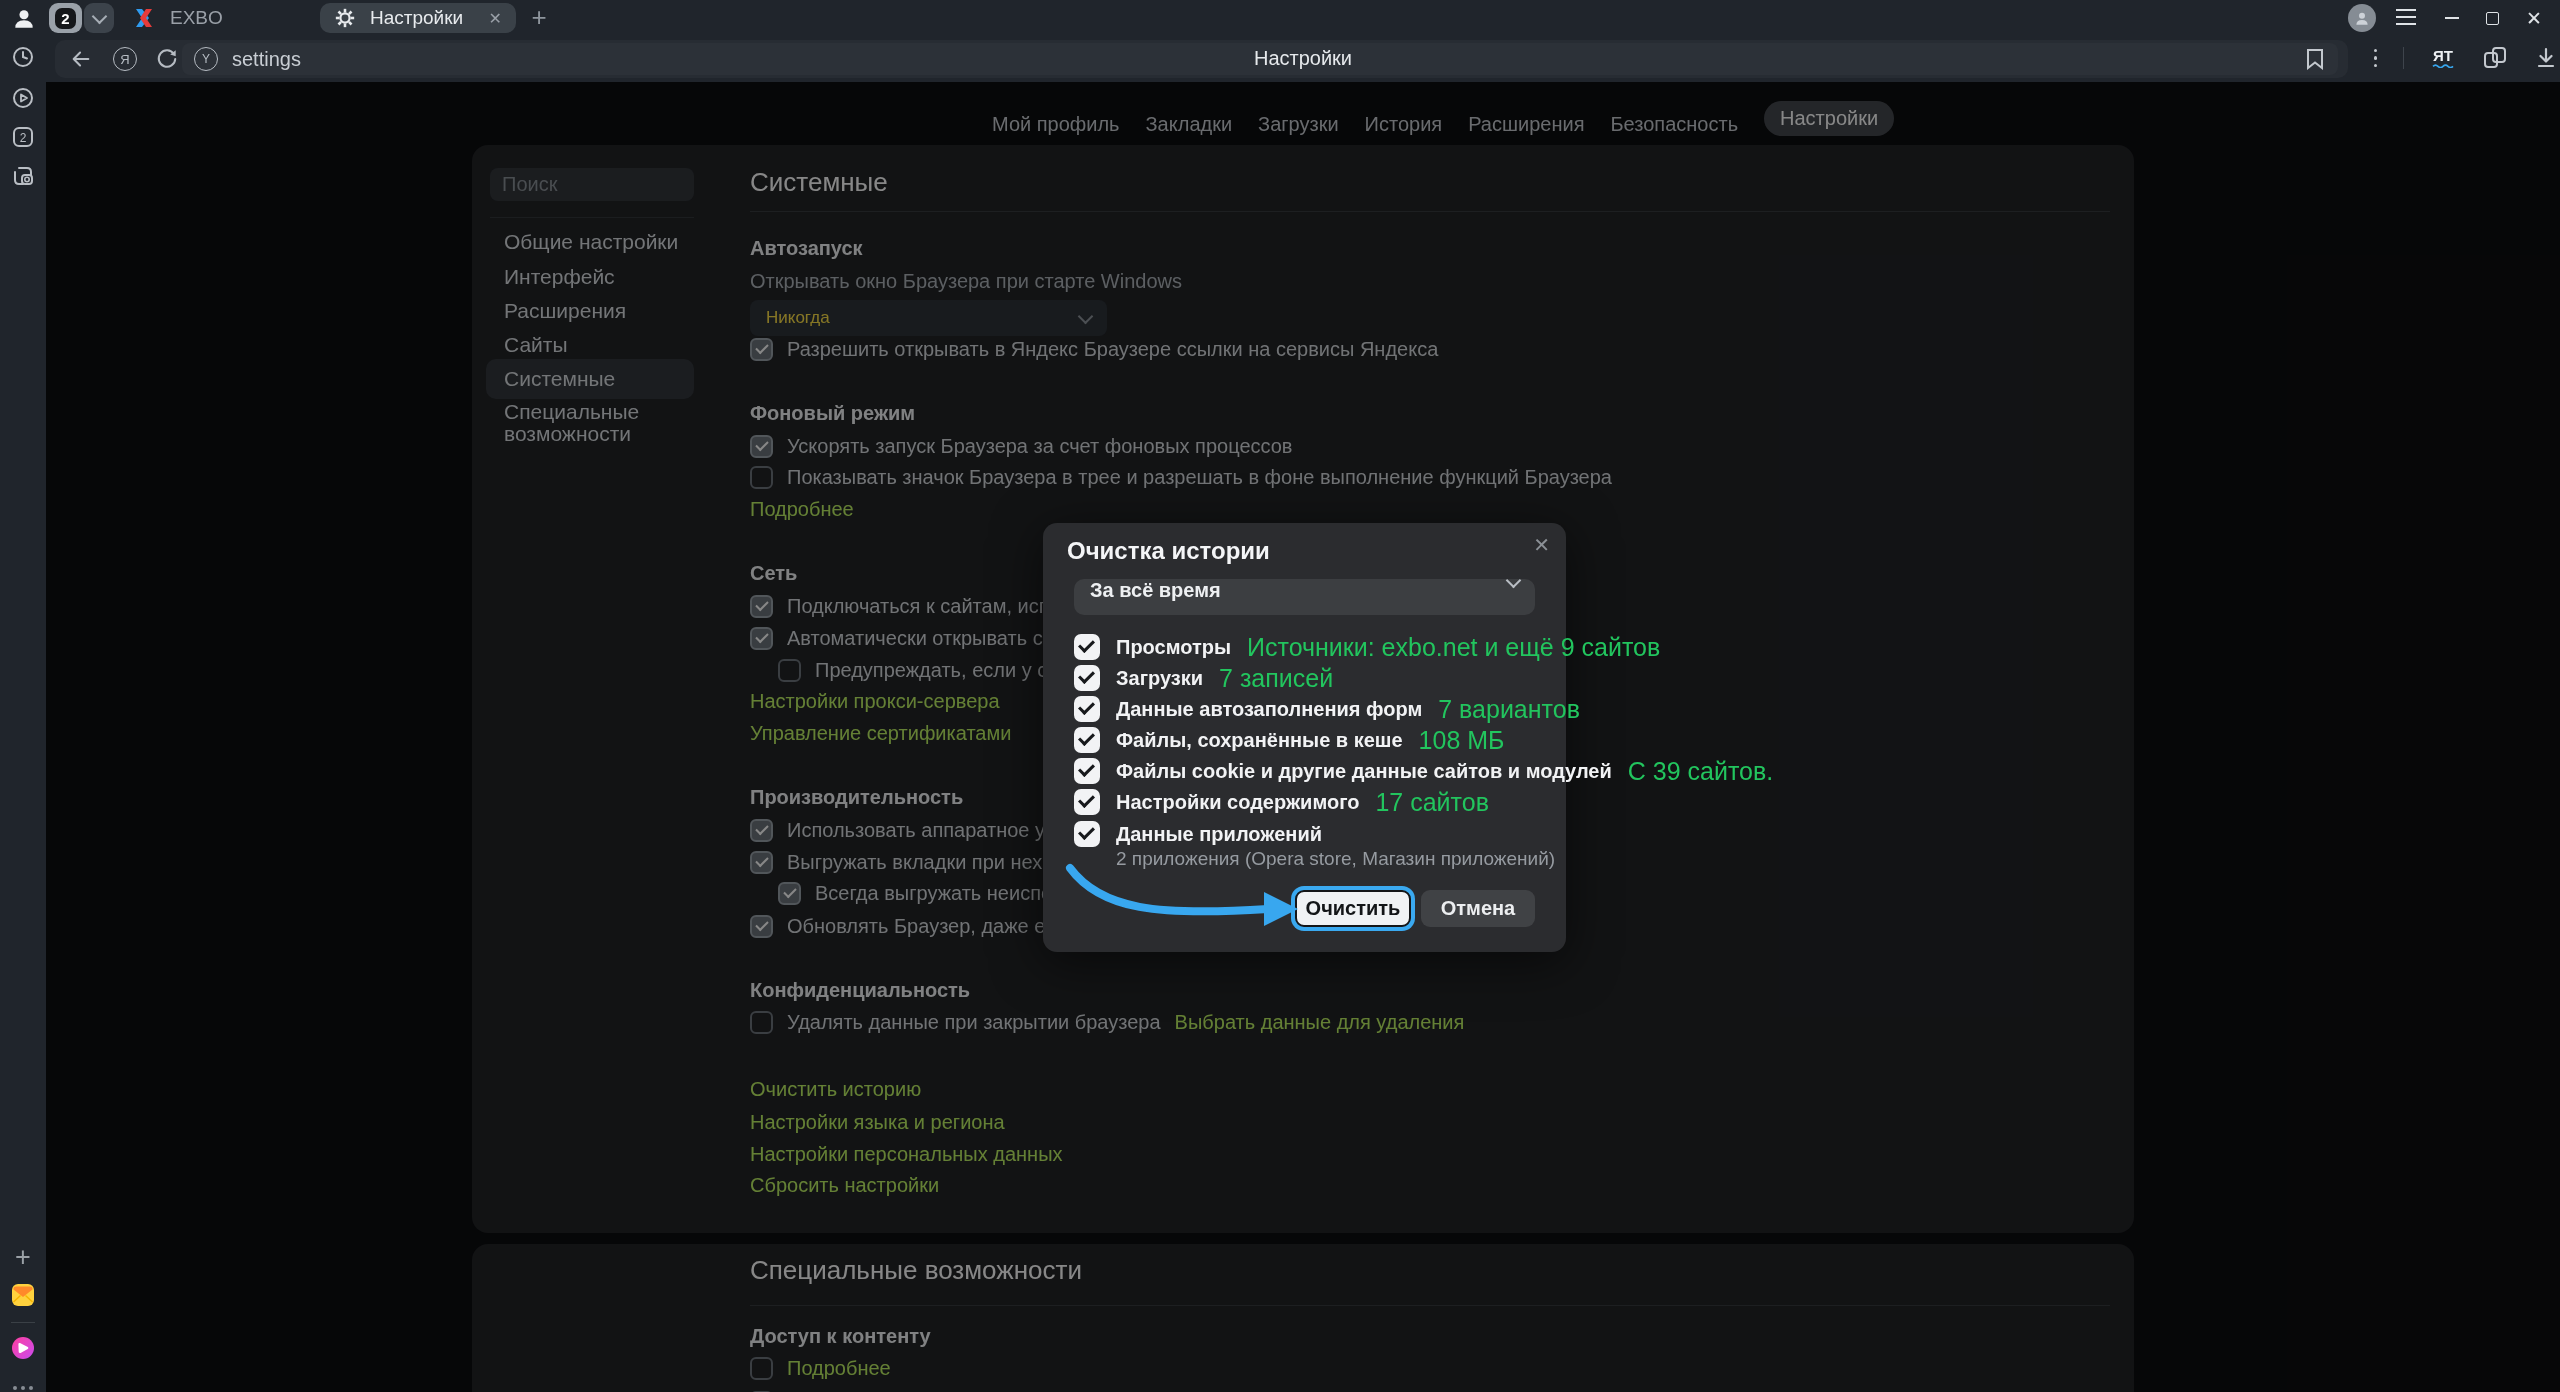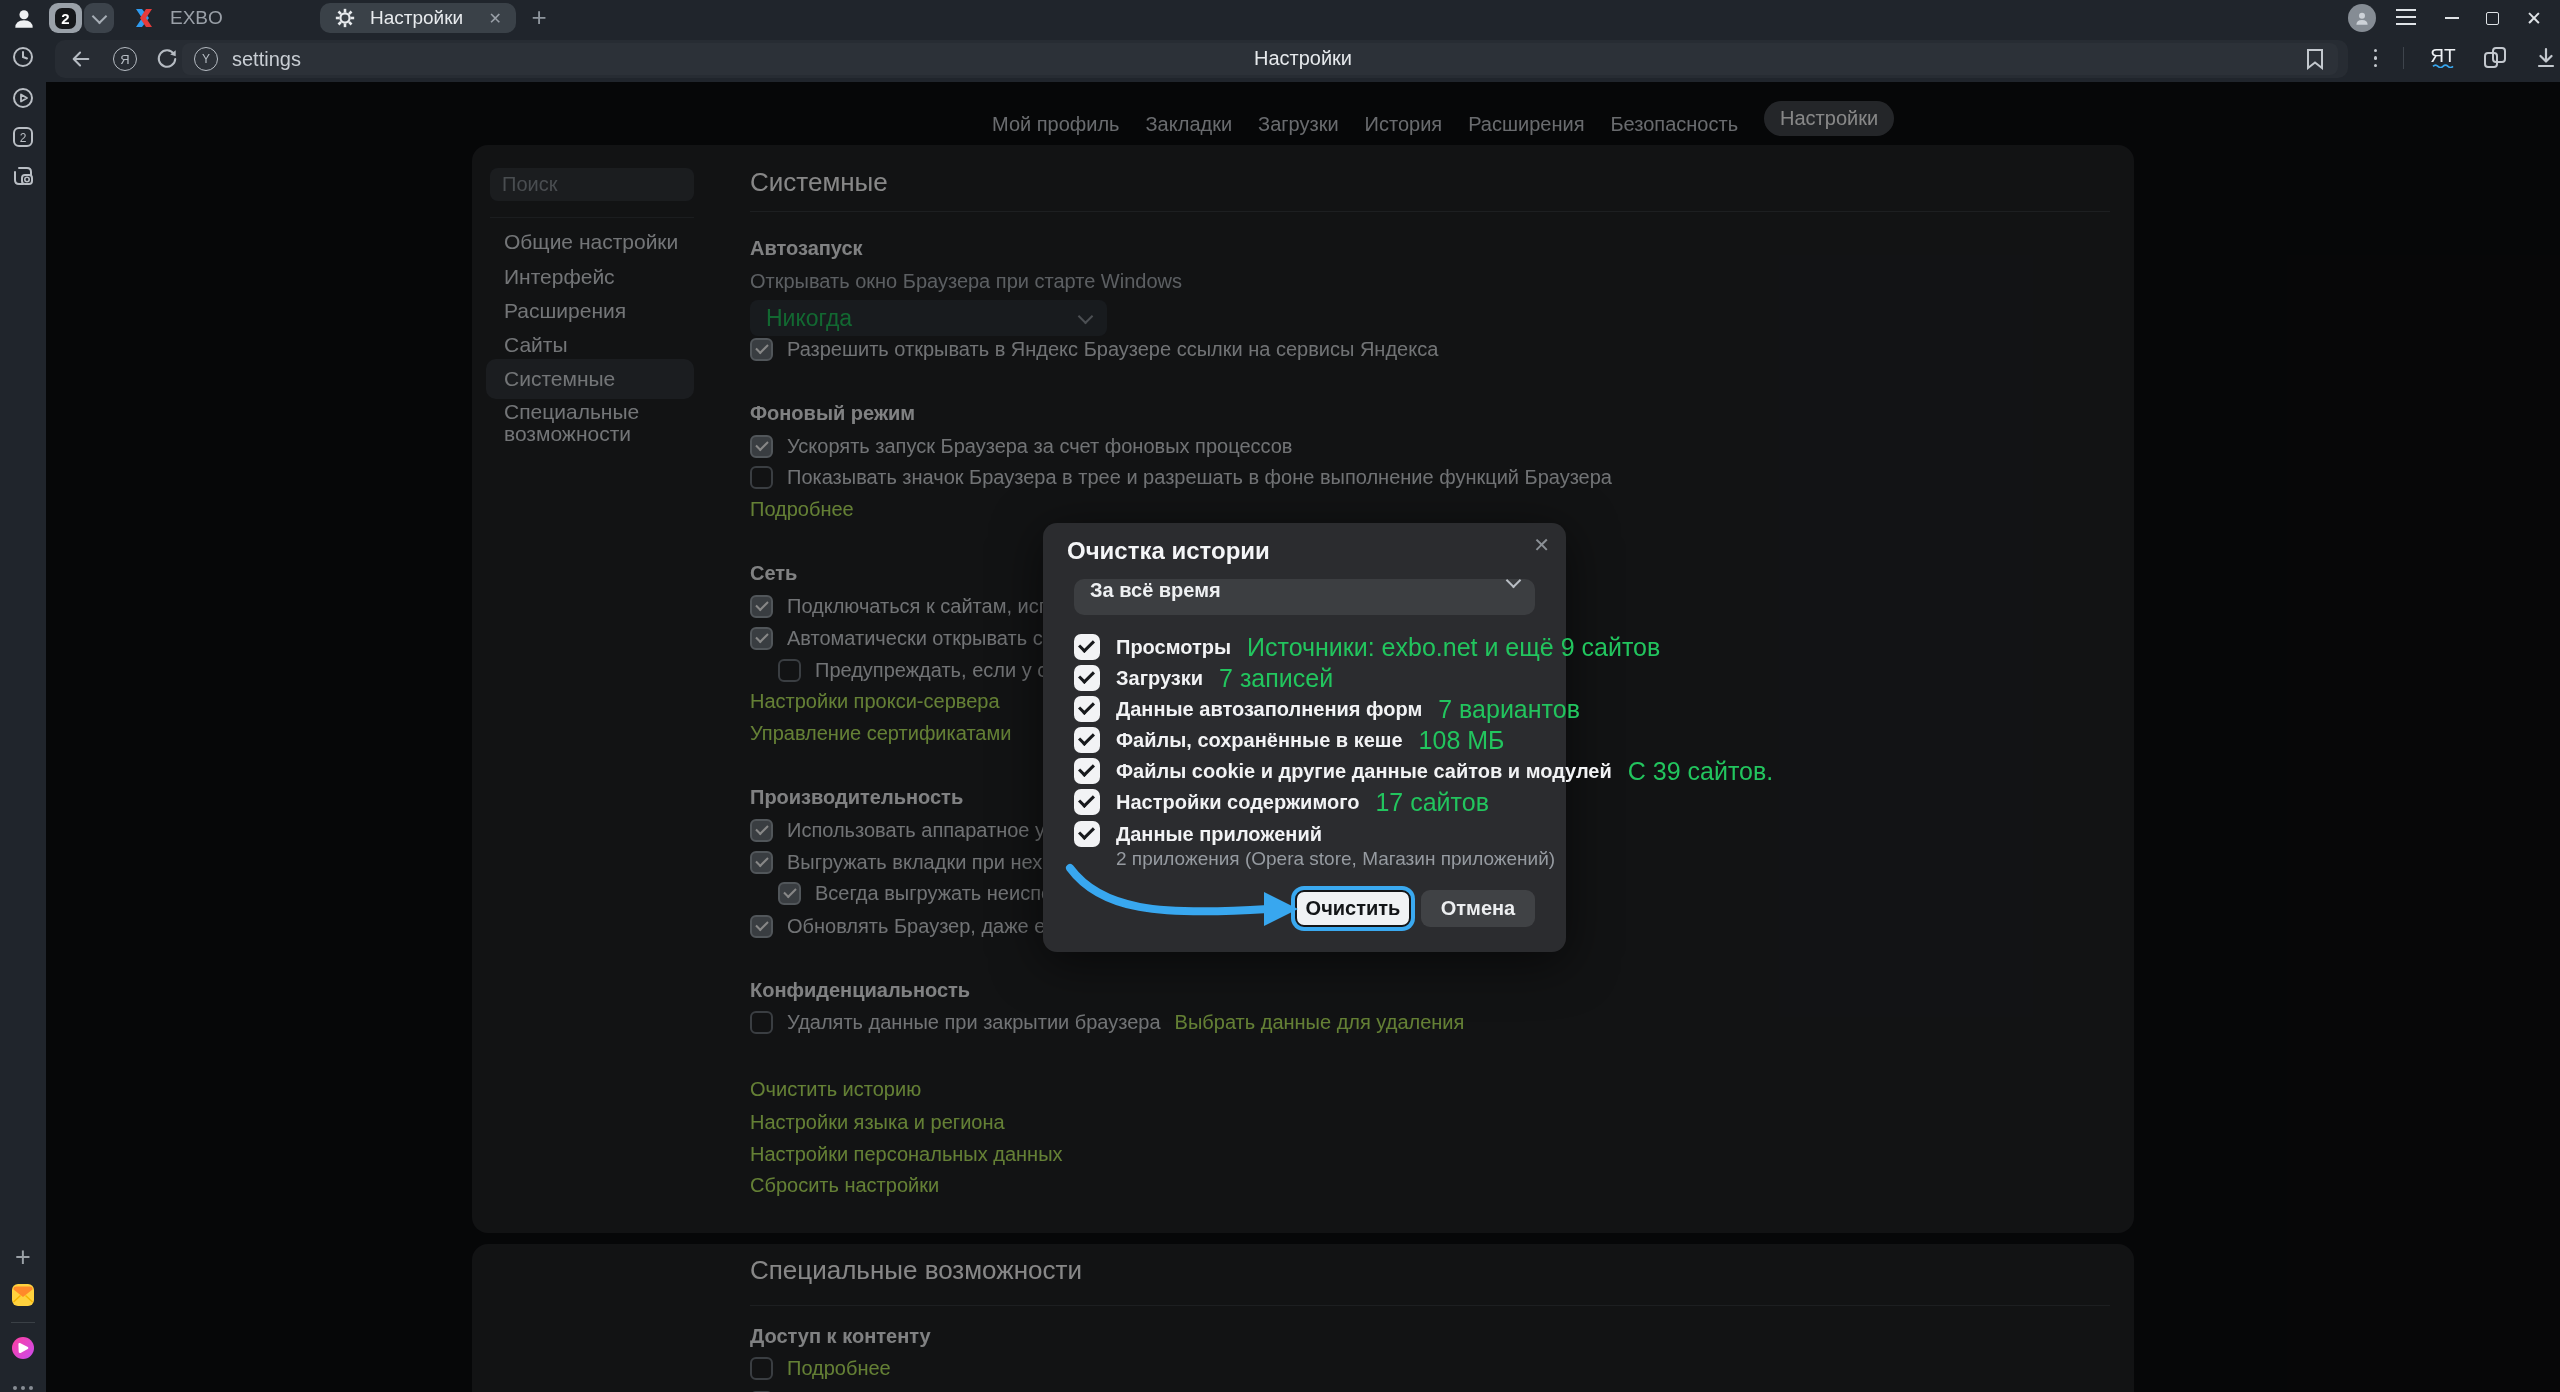--- a/index.html
+++ b/index.html
@@ -34,21 +34,21 @@
   .omni{position:absolute;left:9px;top:4px;width:2293px;height:38px;background:#272c33;border-radius:10px}
   .navic{position:absolute;top:7px;width:24px;height:24px;display:flex;align-items:center;justify-content:center;color:#b6bcc3}
   .urlfield{position:absolute;left:127px;top:3px;width:2156px;height:32px;background:#2c3138;border-radius:8px}
   .circle-letter{width:22px;height:22px;border-radius:50%;border:1.8px solid #b6bcc3;color:#b6bcc3;font-size:13px;display:flex;align-items:center;justify-content:center}
   .urltext{position:absolute;left:50px;top:5px;font-size:20px;color:#c9ced4}
   .pagetitle{position:absolute;left:0;width:2514px;top:11px;text-align:center;font-size:20px;color:#e6e9ec;pointer-events:none}
   .tb-right{position:absolute;top:9px;display:flex;align-items:center;gap:26px;right:2px}
   .kebab{display:flex;flex-direction:column;gap:4px}
   .kebab i{width:3.5px;height:3.5px;border-radius:50%;background:#c3c8ce}
   .vdiv{width:1px;height:22px;background:#3e444c}
-  .translate{font-size:19px;font-weight:normal;color:#eef1f4;line-height:14px;text-align:center}
+  .translate{font-size:15px;font-weight:bold;color:#eef1f4;line-height:14px;text-align:center}
   .translate .wave{display:block;height:5px}
 
   
   .rail{position:absolute;left:0;top:36px;width:46px;height:1356px;background:#20252c}
   .railbtn{position:absolute;left:11px;width:24px;height:24px;display:flex;align-items:center;justify-content:center}
   .rail-divider{position:absolute;left:11px;width:24px;height:1px;background:#3a4046}
   .plus{color:#9aa0a6;font-size:27px;font-weight:300}
   .mdots{display:flex;gap:4px}
   .mdots i{width:4px;height:4px;border-radius:50%;background:#878d94}
 
@@ -77,21 +77,21 @@
   .h1{position:absolute;left:0;font-size:26px;color:#fff}
   .hr{position:absolute;left:0;width:1360px;height:1px;background:#383b3f}
   .sec{position:absolute;left:0;height:32px;display:flex;align-items:center;font-size:20px;font-weight:bold;color:#f2f4f6;white-space:nowrap}
   .line{position:absolute;height:32px;display:flex;align-items:center;gap:14px;white-space:nowrap}
   .lbl{font-size:20px;color:#d5d9dd}
   .sublbl{font-size:20px;color:#aeb4ba}
   .lnk{font-size:20px;color:#bef264}
   .cb{width:23px;height:23px;border-radius:6px;border:2px solid #6f767d;box-sizing:border-box;position:relative;flex:0 0 auto}
   .cb.ck{background:#6d747b;border-color:#9aa2aa}
   .cb.ck::after{content:"";position:absolute;left:4px;top:4px;width:10px;height:5px;border-left:2.5px solid #fff;border-bottom:2.5px solid #fff;transform:rotate(-45deg)}
-  .select{position:absolute;background:#2e3339;border-radius:8px;display:flex;align-items:center;padding:0 16px;box-sizing:border-box;color:#22c55e;font-size:23px}
+  .select{position:absolute;background:#2e3339;border-radius:8px;display:flex;align-items:center;padding:0 16px;box-sizing:border-box;color:#fde047;font-size:17px}
   .select .chev{border-color:#8f969d;margin-left:auto}
 
   
   .modal{position:absolute;left:997px;top:441px;width:523px;height:429px;background:#2b2c2f;border-radius:14px;z-index:10;box-shadow:0 10px 50px rgba(0,0,0,0.55)}
   .m-title{position:absolute;left:24px;top:14px;font-size:24px;font-weight:bold;color:#f4f5f7}
   .m-close{position:absolute;right:16px;top:10px;font-size:20px;color:#8b9096}
   .m-select{position:absolute;left:31px;top:56px;width:461px;height:36px;background:#3c3e41;border-radius:10px;display:flex;padding:0 16px;box-sizing:border-box;color:#eef0f2;font-size:20px;font-weight:600}
   .m-select .chev{border-color:#b9bec4;margin-left:auto}
   .mrow{position:absolute;left:31px;height:28px;display:flex;align-items:center;gap:16px;white-space:nowrap}
   .mcb{width:26px;height:26px;border-radius:7px;background:#f2f3f5;position:relative;flex:0 0 auto}

